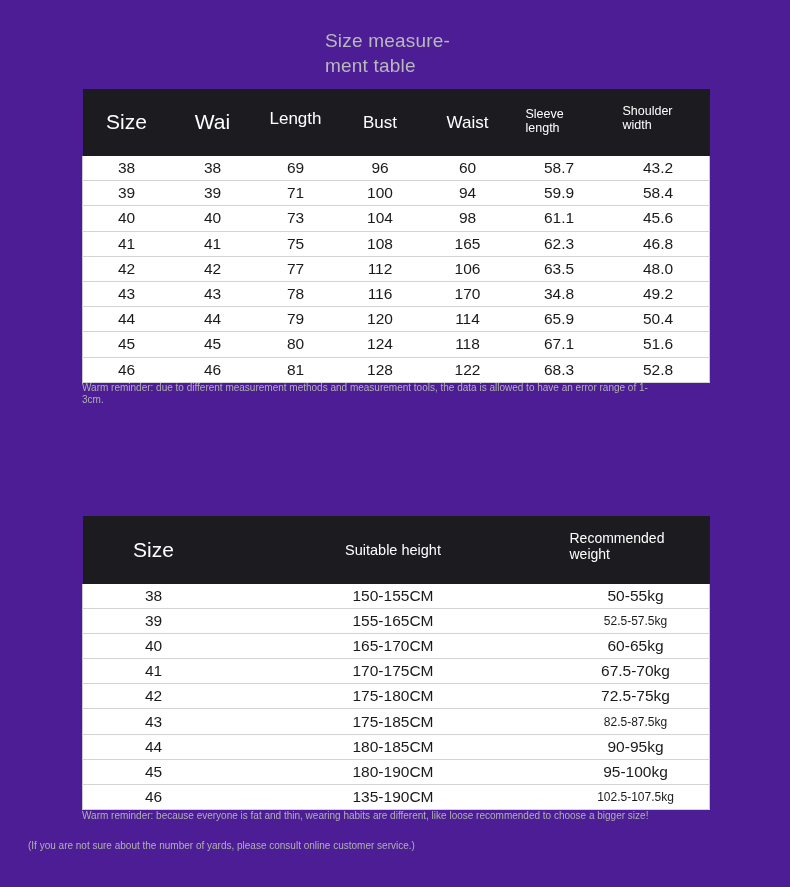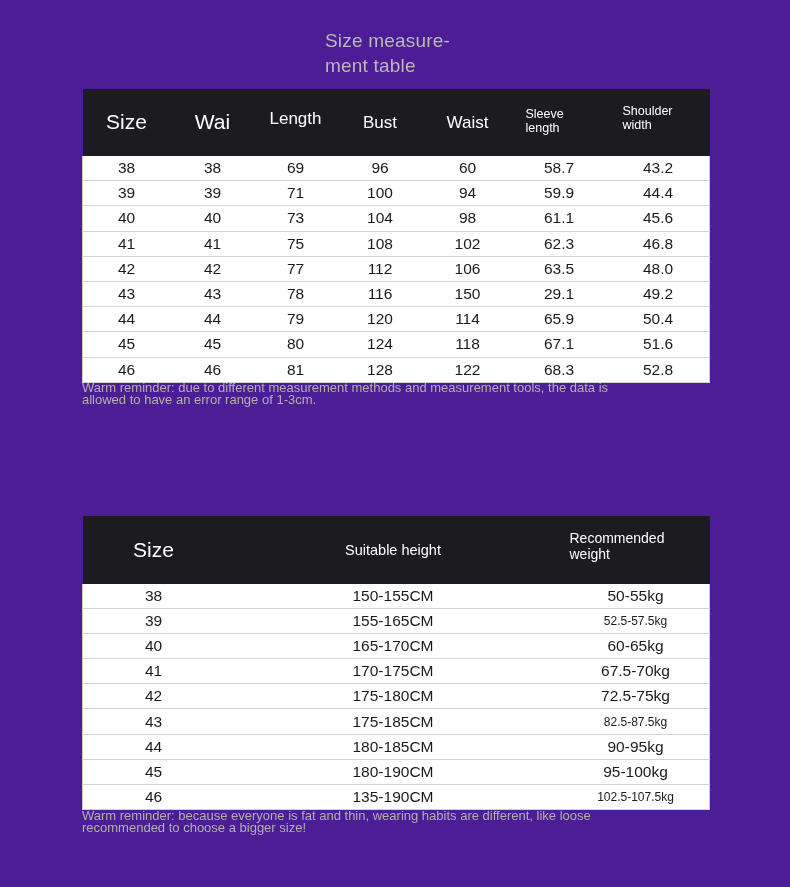--- a/index.html
+++ b/index.html
@@ -126,21 +126,21 @@
 
   #table-2 tbody td { height: 24.1px; }
   #table-2 tbody td.v-size   { font-size: 15.5px; }
   #table-2 tbody td.v-height { font-size: 15.5px; }
   #table-2 tbody td.v-weight { font-size: 15.5px; }
   #table-2 tbody td.v-weight.small { font-size: 12px; }
 
   
   .note {
     position: absolute;
-    font-size: 13px;
+    font-size: 10px;
     line-height: 12px;
     color: #b1b1b1;
     font-family: "Liberation Sans", sans-serif;
     white-space: pre-line;
   }
   #note-1 { left: 82px; top: 382px; width: 570px; }
   #note-2 { left: 82px; top: 810px; width: 580px; }
   #note-3 { left: 28px; top: 840px; width: 600px; }
 </style>
 </head>
@@ -185,56 +185,56 @@
             <td>58.7</td>
             <td>43.2</td>
           </tr>
           <tr>
             <td>39</td>
             <td>39</td>
             <td>71</td>
             <td>100</td>
             <td>94</td>
             <td>59.9</td>
-            <td>44.4</td>
+            <td>58.4</td>
           </tr>
           <tr>
             <td>40</td>
             <td>40</td>
             <td>73</td>
             <td>104</td>
             <td>98</td>
             <td>61.1</td>
             <td>45.6</td>
           </tr>
           <tr>
             <td>41</td>
             <td>41</td>
             <td>75</td>
             <td>108</td>
-            <td>102</td>
+            <td>165</td>
             <td>62.3</td>
             <td>46.8</td>
           </tr>
           <tr>
             <td>42</td>
             <td>42</td>
             <td>77</td>
             <td>112</td>
             <td>106</td>
             <td>63.5</td>
             <td>48.0</td>
           </tr>
           <tr>
             <td>43</td>
             <td>43</td>
             <td>78</td>
             <td>116</td>
-            <td>150</td>
-            <td>29.1</td>
+            <td>170</td>
+            <td>34.8</td>
             <td>49.2</td>
           </tr>
           <tr>
             <td>44</td>
             <td>44</td>
             <td>79</td>
             <td>120</td>
             <td>114</td>
             <td>65.9</td>
             <td>50.4</td>
@@ -324,14 +324,15 @@
             <td class="v-size">46</td>
             <td class="v-height">135-190CM</td>
             <td class="v-weight small">102.5-107.5kg</td>
           </tr>
         </tbody>
     </table>
   </div>
 
   <div class="note" id="note-2">Warm reminder: because everyone is fat and thin, wearing habits are different, like loose recommended to choose a bigger size!</div>
 
+  <div class="note" id="note-3">(If you are not sure about the number of yards, please consult online customer service.)</div>
 
 </div>
 
 </body></html>

